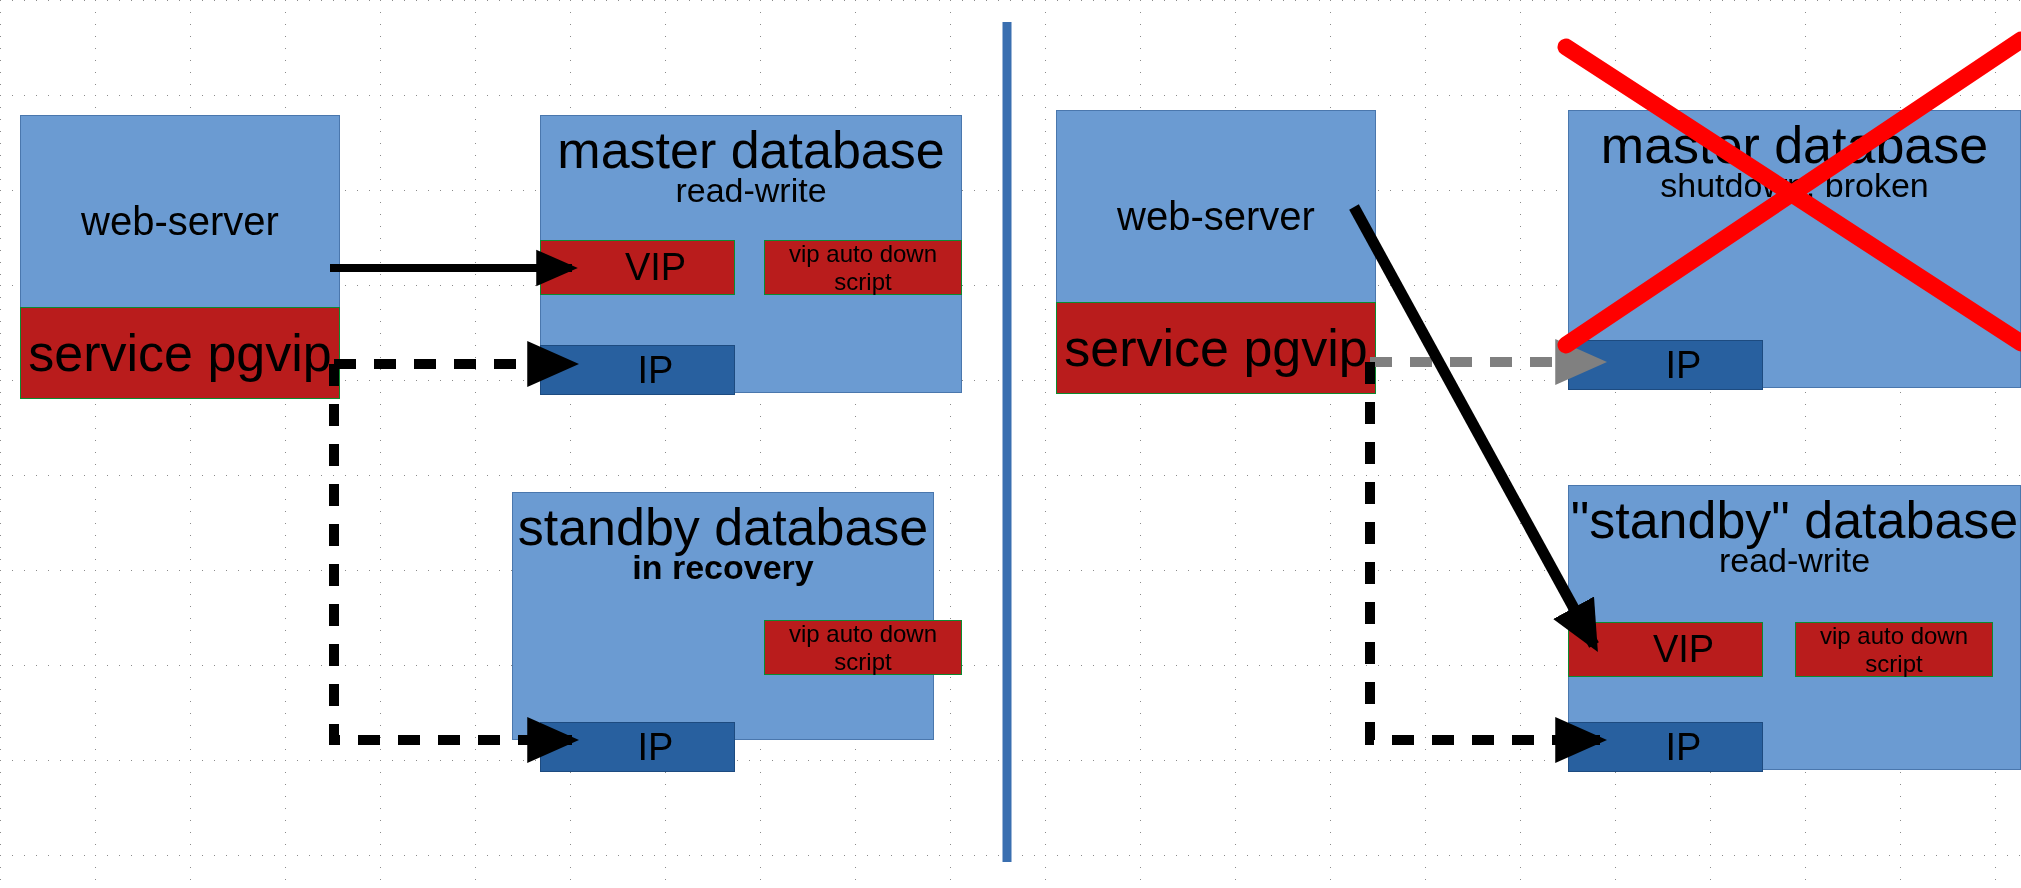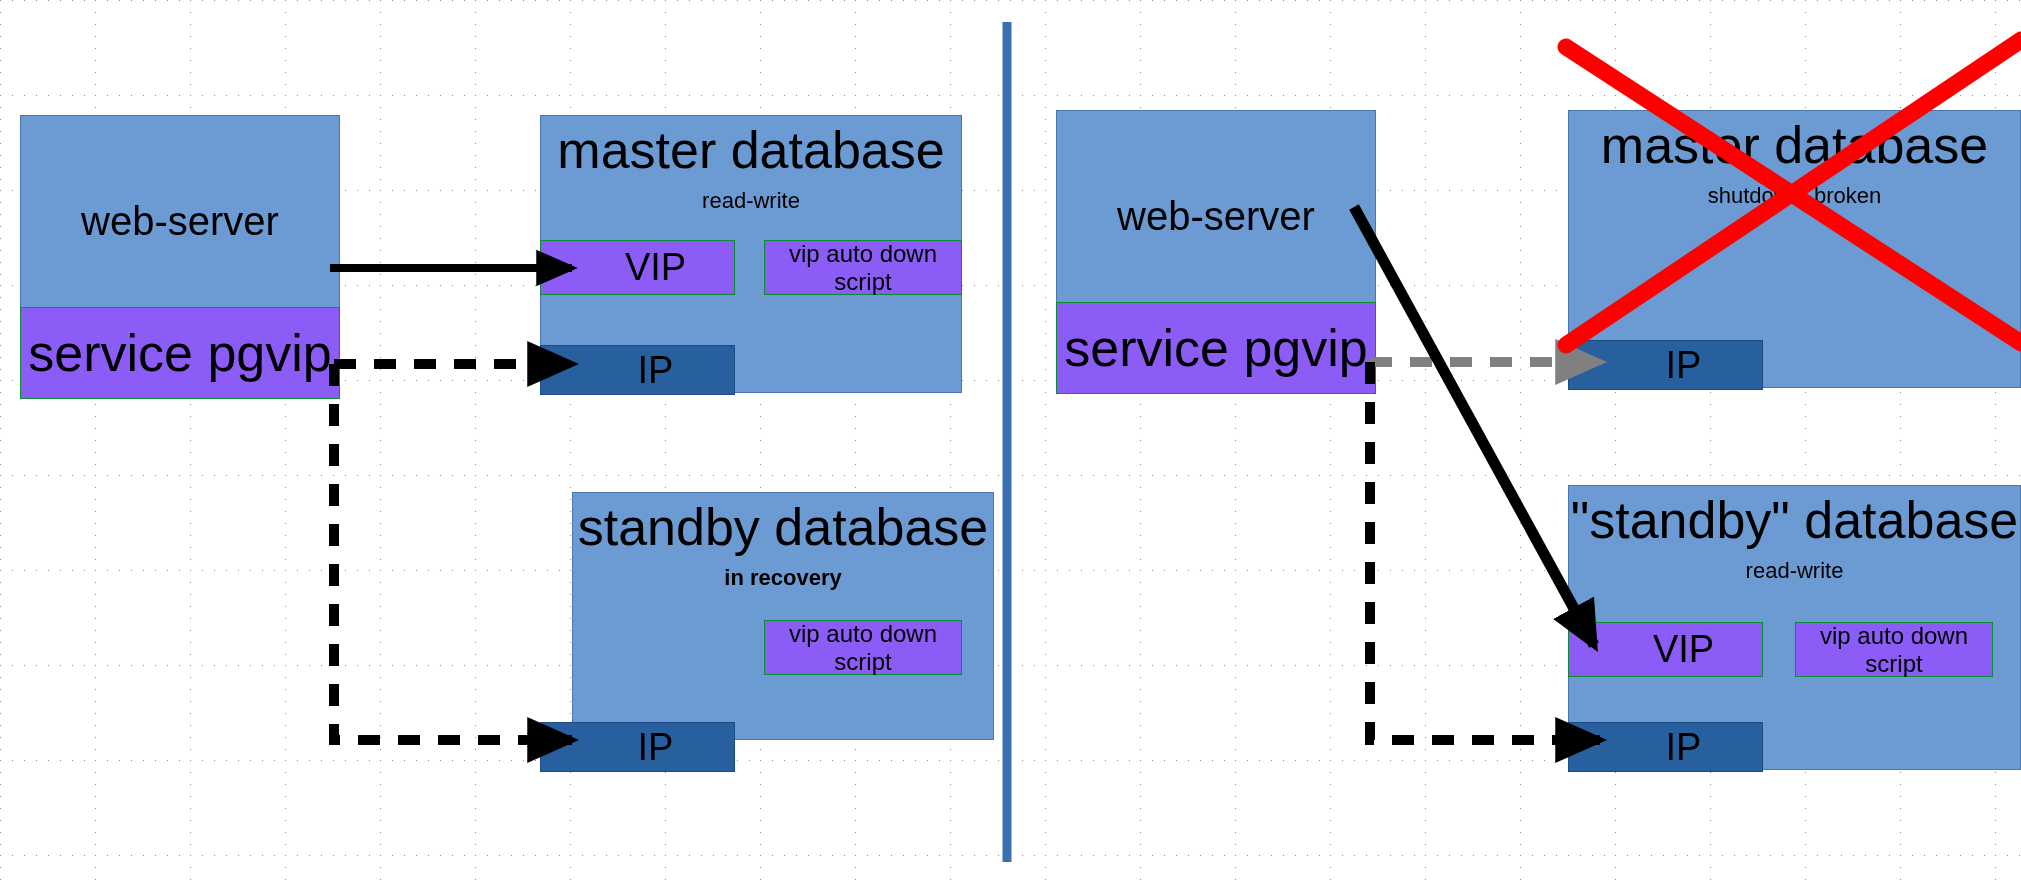--- a/index.html
+++ b/index.html
@@ -14,29 +14,29 @@
   
   .node{
     position:absolute;box-sizing:border-box;
     background:#6b9bd2;border:1px solid #4a77ad;
   }
   .node-title{
     position:absolute;left:0;right:0;text-align:center;
     color:#000;white-space:nowrap;
   }
   .t-big{font-size:52px;line-height:44px;}
-  .t-sub{font-size:22px;line-height:34px;margin-top:11px;}
+  .t-sub{font-size:34px;line-height:34px;}
   .t-web{font-size:40px;line-height:44px;margin-top:15px;}
 
   .bar{
     position:absolute;box-sizing:border-box;
     display:flex;align-items:center;justify-content:center;
     color:#000;
   }
-  .green{background:#8b5cf6;border:1px solid #0c8a30;}
+  .green{background:#b91c1c;border:1px solid #0c8a30;}
   .darkblue{background:#28609f;border:1px solid #1d4b80;}
 
   .lbl-vip{font-size:38px;}
   .lbl-ip{font-size:38px;}
   .lbl-script{font-size:24px;line-height:28px;text-align:right;}
   .lbl-svc{font-size:52px;}
 
   
   #overlay{position:absolute;left:0;top:0;width:2021px;height:888px;pointer-events:none;}
 </style>
@@ -70,21 +70,21 @@
     <span class="lbl-vip" style="margin-left:36px;">VIP</span>
   </div>
   <div class="bar green" style="left:764px;top:240px;width:198px;height:55px;flex-direction:column;">
     <span class="lbl-script">vip auto down</span>
     <span class="lbl-script">script</span>
   </div>
   <div class="bar darkblue" style="left:540px;top:345px;width:195px;height:50px;">
     <span class="lbl-ip" style="margin-left:36px;">IP</span>
   </div>
 
-  <div class="node" style="left:572px;top:492px;width:422px;height:248px;">
+  <div class="node" style="left:512px;top:492px;width:422px;height:248px;">
     <div class="node-title t-big" style="top:12px;">standby database</div>
     <div class="node-title t-sub" style="top:57px;font-weight:bold;">in recovery</div>
   </div>
   <div class="bar green" style="left:764px;top:620px;width:198px;height:55px;flex-direction:column;">
     <span class="lbl-script">vip auto down</span>
     <span class="lbl-script">script</span>
   </div>
   <div class="bar darkblue" style="left:540px;top:722px;width:195px;height:50px;">
     <span class="lbl-ip" style="margin-left:36px;">IP</span>
   </div>

